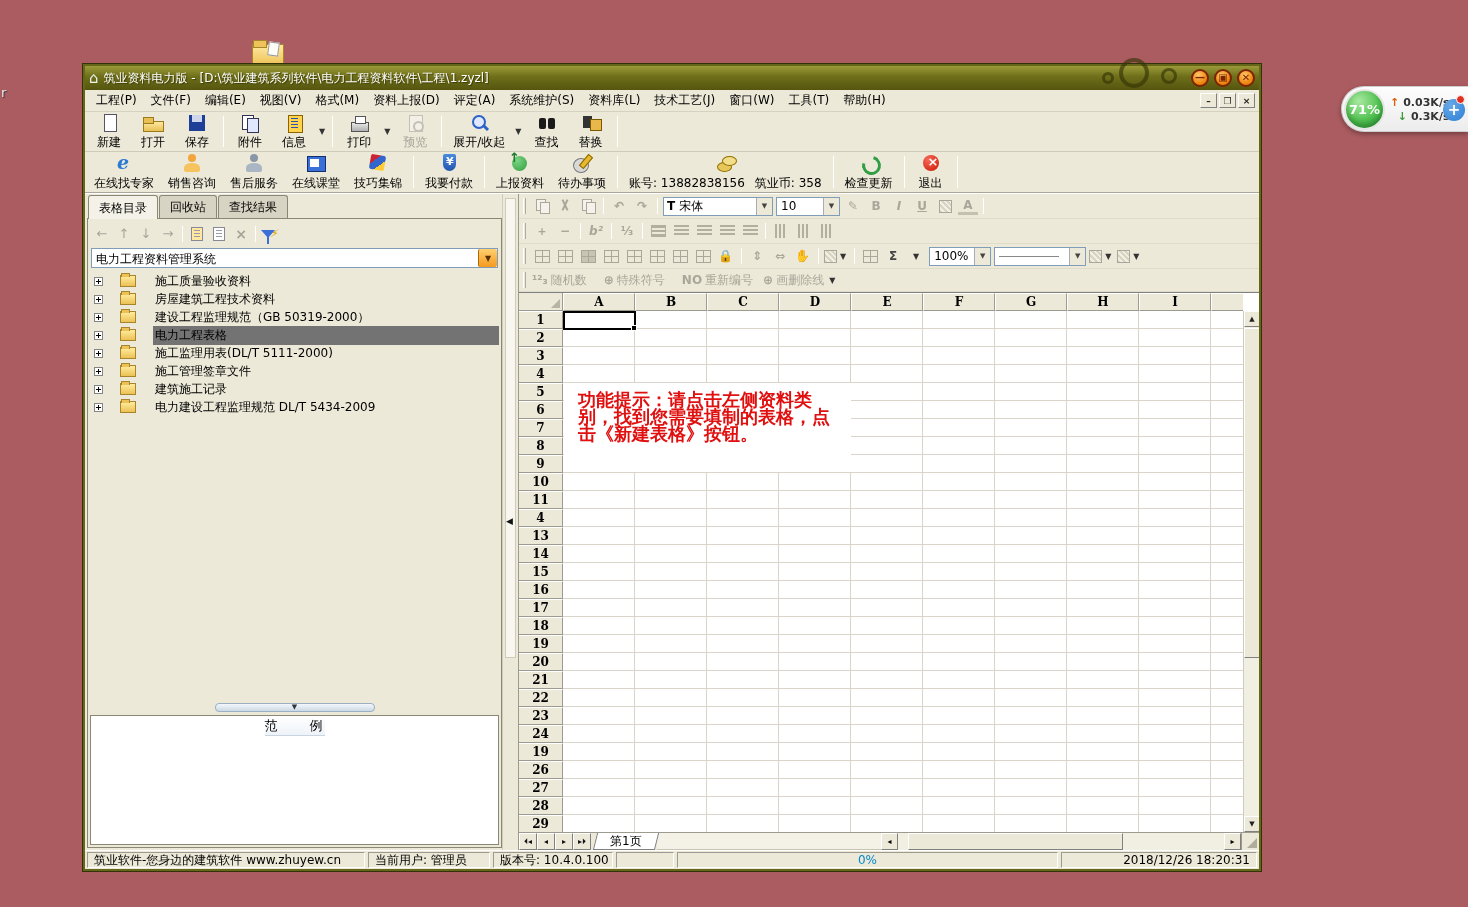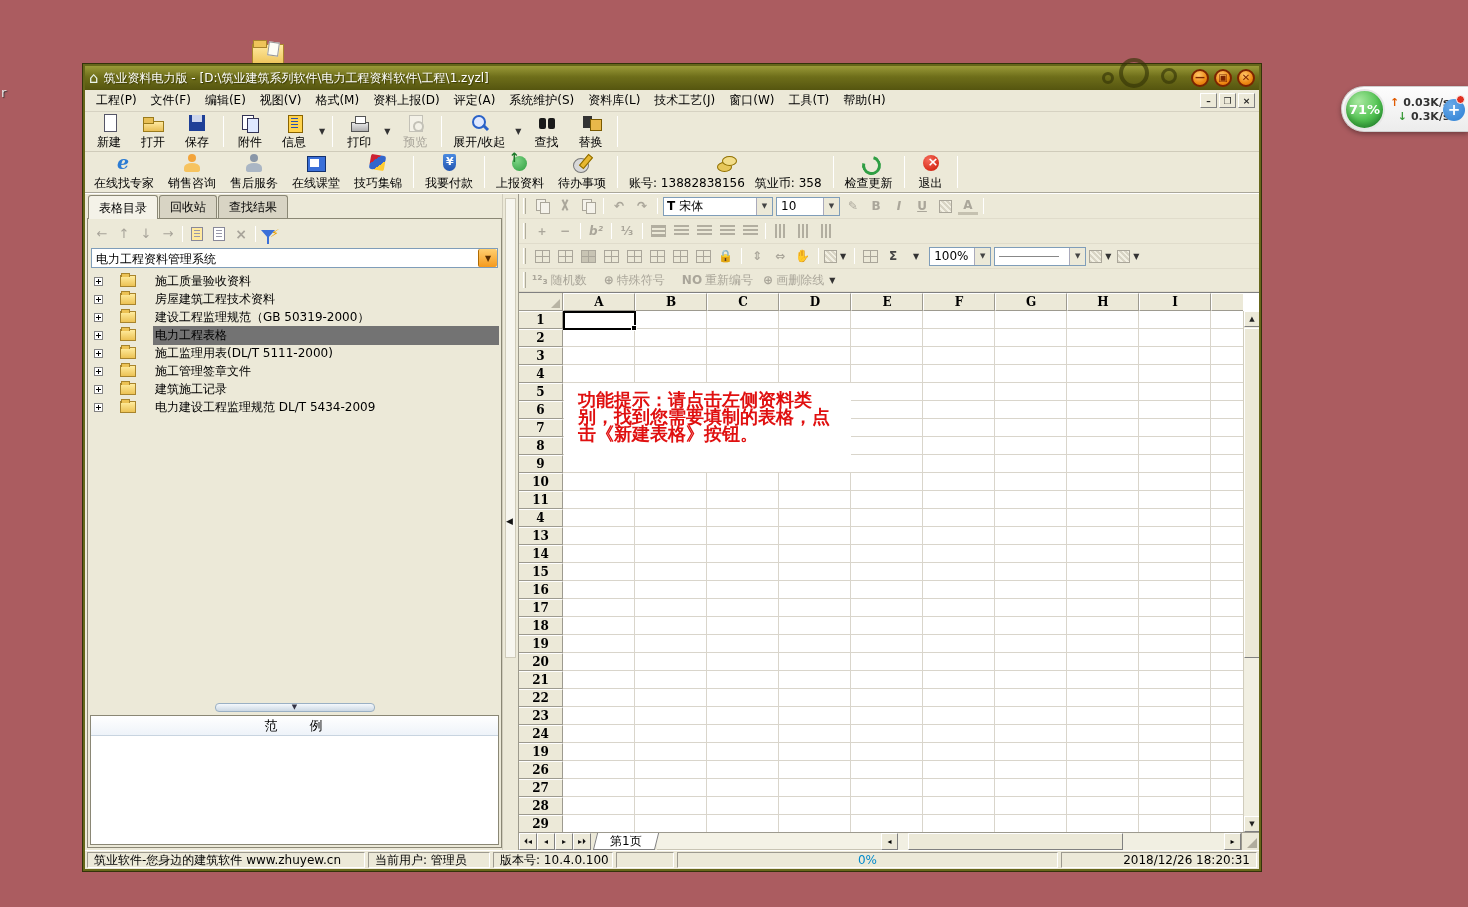--- a/index.html
+++ b/index.html
@@ -129,21 +129,21 @@
   .tree-item{height:18px;display:flex;align-items:center;gap:17px;padding-left:4px;white-space:nowrap;}
   .plusbox{width:9px;height:9px;border:1px solid #848484;background:#fff;position:relative;flex:0 0 auto;}
   .plusbox::before{content:"";position:absolute;left:1px;top:3px;width:5px;height:1px;background:#000;}
   .plusbox::after{content:"";position:absolute;left:3px;top:1px;width:1px;height:5px;background:#000;}
   .tfolder{width:16px;height:12px;background:linear-gradient(#ffec9e,#ecc254);border:1px solid #a8842c;position:relative;flex:0 0 auto;}
   .tfolder::before{content:"";position:absolute;left:0;top:-3px;width:7px;height:3px;background:#ecc254;border:1px solid #a8842c;border-bottom:none;}
   .tree-label{font-size:12px;padding:1px 2px;}
   .tree-item.selected .tree-label{background:#737373;flex:1;}
 
   .lp-handle{height:9px;margin:2px auto;width:160px;background:linear-gradient(#f4f8fc,#ccd8e4);border:1px solid #9ab0c4;border-radius:4px;display:flex;align-items:center;justify-content:center;flex:0 0 auto;color:#334;font-size:7px;line-height:1;}
-  .example{height:130px;border:1px solid #8a8775;background:#fff;display:flex;flex-direction:column;flex:0 0 auto;margin-top:1px;}
+  .example{height:130px;border:1px solid #8a8775;background:#fff;display:flex;flex-direction:column;flex:0 0 auto;margin-top:1px;align-items:center;}
   .example-hd{height:20px;background:linear-gradient(#ffffff,#eef3f9);border-bottom:1px solid #c8d4e0;display:flex;align-items:center;justify-content:center;font-size:13px;letter-spacing:2px;}
 
   
   .fmt-row{height:25px;display:flex;align-items:center;gap:3px;padding:0 4px;border-bottom:1px solid #e0dccb;background:#ece9d8;flex:0 0 auto;color:#aaa69a;}
   .fmt-row:last-of-type{border-bottom:1px solid #9d9a8c;}
   .grip{width:3px;height:16px;border-left:1px solid #fff;border-right:1px solid #b0ac9c;margin-right:3px;flex:0 0 auto;}
   .fmt-ic{min-width:20px;height:18px;display:flex;align-items:center;justify-content:center;font-size:12px;color:#aaa69a;font-weight:bold;}
   .fmt-sep{width:1px;height:16px;background:#c5c1b0;border-right:1px solid #fff;margin:0 2px;}
   .combo{height:19px;background:#fff;border:1px solid #7f9db9;display:flex;align-items:center;font-size:12px;color:#000;}
   .combo .cval{flex:1;padding:0 4px;white-space:nowrap;overflow:hidden;}

